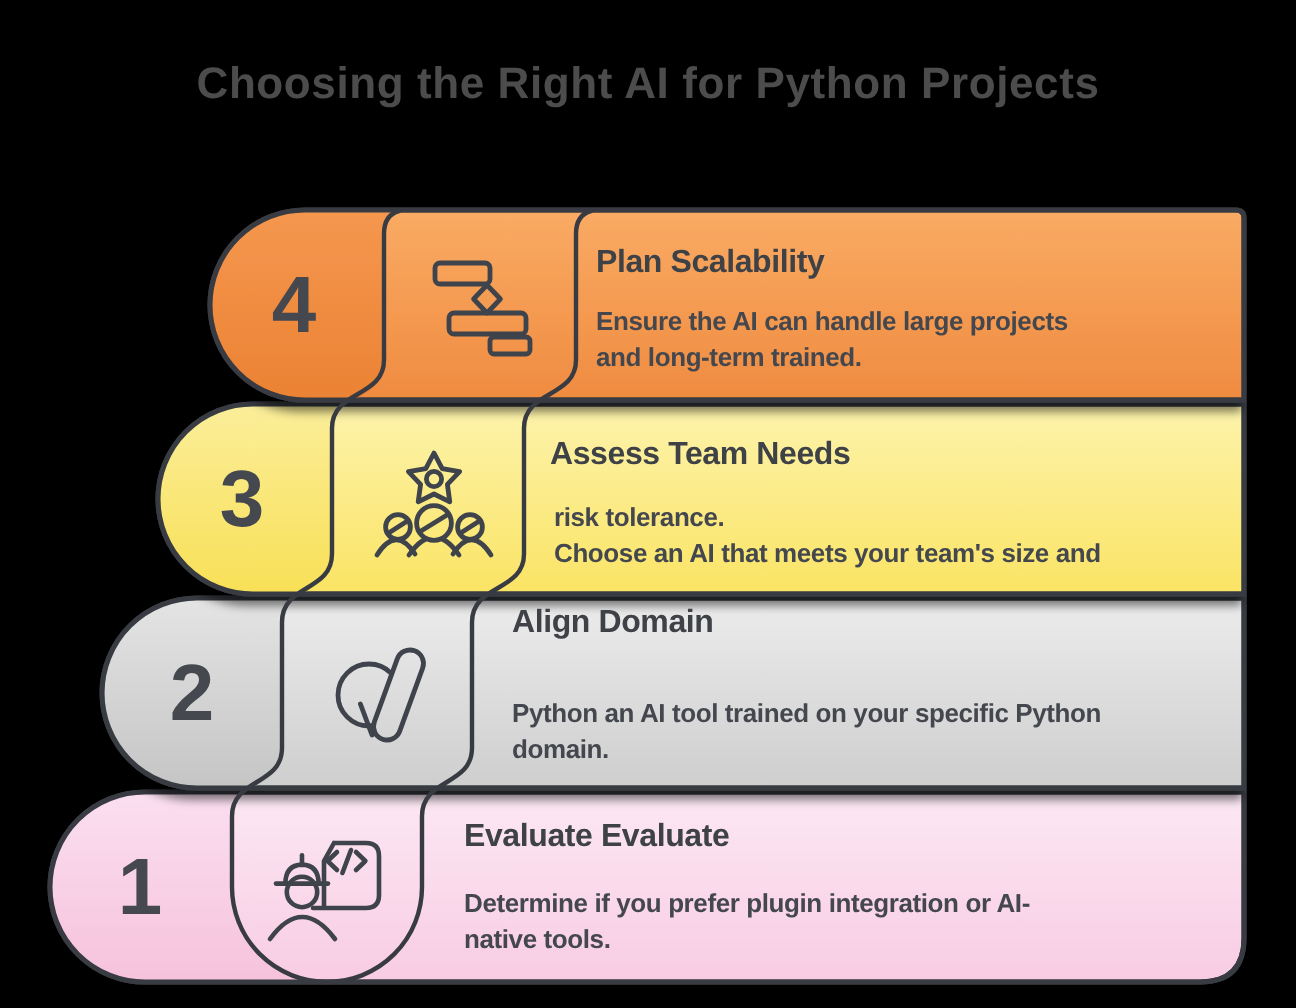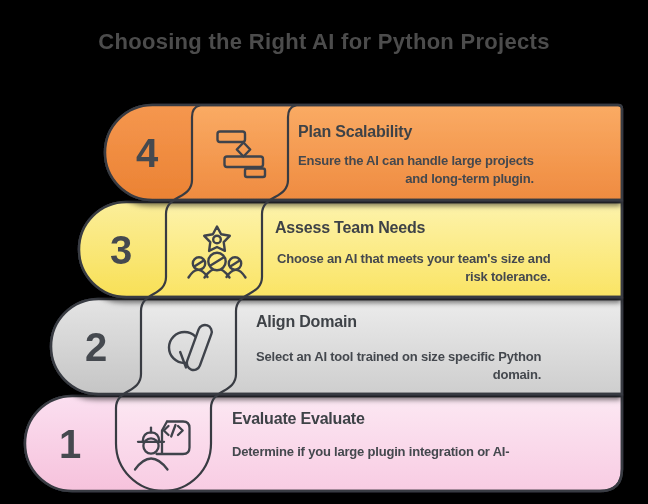--- a/index.html
+++ b/index.html
@@ -15,25 +15,25 @@
   .num{
     position:absolute;transform:translateX(-50%);
     font-size:40px;font-weight:bold;color:#45494F;line-height:1;
   }
   .heading{
     position:absolute;font-size:16px;font-weight:bold;color:#3E4247;
     letter-spacing:-.2px;white-space:nowrap;line-height:1;
   }
   .desc{
     position:absolute;font-size:13px;font-weight:bold;color:#44484E;
-    line-height:17.5px;letter-spacing:-.2px;text-align:right;
+    line-height:17.5px;letter-spacing:-.2px;
   }
   .desc span{display:block;white-space:nowrap;}
   .n4{left:147px;top:133px}.n3{left:121px;top:230px}.n2{left:96px;top:327px}.n1{left:70px;top:424px}
-  .h4{left:298px;top:124px}.h3{left:275px;top:220px}.h2{left:256px;top:314px}.h1{left:232px;top:411px}
+  .h4{left:298px;top:124px}.h3{left:275px;top:220px}.h2{left:256px;top:304px}.h1{left:232px;top:411px}
   .d4{left:298px;top:152px}.d3{left:277px;top:250px}.d2{left:256px;top:348px}.d1{left:232px;top:443px}
 </style>
 </head>
 <body>
 
 <div class="stage">
 
   <svg width="648" height="504" viewBox="0 0 648 504">
     <defs>
       <linearGradient id="g4" gradientUnits="userSpaceOnUse" x1="0" y1="105" x2="0" y2="200">
@@ -146,36 +146,37 @@
       <path d="M 135,469.5 Q 151,447.5 167.5,469.5"></path>
     </g>
   </svg>
 
   <div class="title">Choosing the Right AI for Python Projects</div>
 
   <div class="num n4">4</div>
   <div class="heading h4">Plan Scalability</div>
   <div class="desc d4">
     <span>Ensure the AI can handle large projects</span>
-    <span>and long-term plugin.</span>
+    <span>and long-term trained.</span>
   </div>
 
   <div class="num n3">3</div>
   <div class="heading h3">Assess Team Needs</div>
   <div class="desc d3">
+    <span>risk tolerance.</span>
     <span>Choose an AI that meets your team's size and</span>
-    <span>risk tolerance.</span>
   </div>
 
   <div class="num n2">2</div>
   <div class="heading h2">Align Domain</div>
   <div class="desc d2">
-    <span>Select an AI tool trained on size specific Python</span>
+    <span>Python an AI tool trained on your specific Python</span>
     <span>domain.</span>
   </div>
 
   <div class="num n1">1</div>
   <div class="heading h1">Evaluate Evaluate</div>
   <div class="desc d1">
-    <span>Determine if you large plugin integration or AI-</span>
+    <span>Determine if you prefer plugin integration or AI-</span>
+    <span>native tools.</span>
   </div>
 
 </div>
 
 </body></html>

